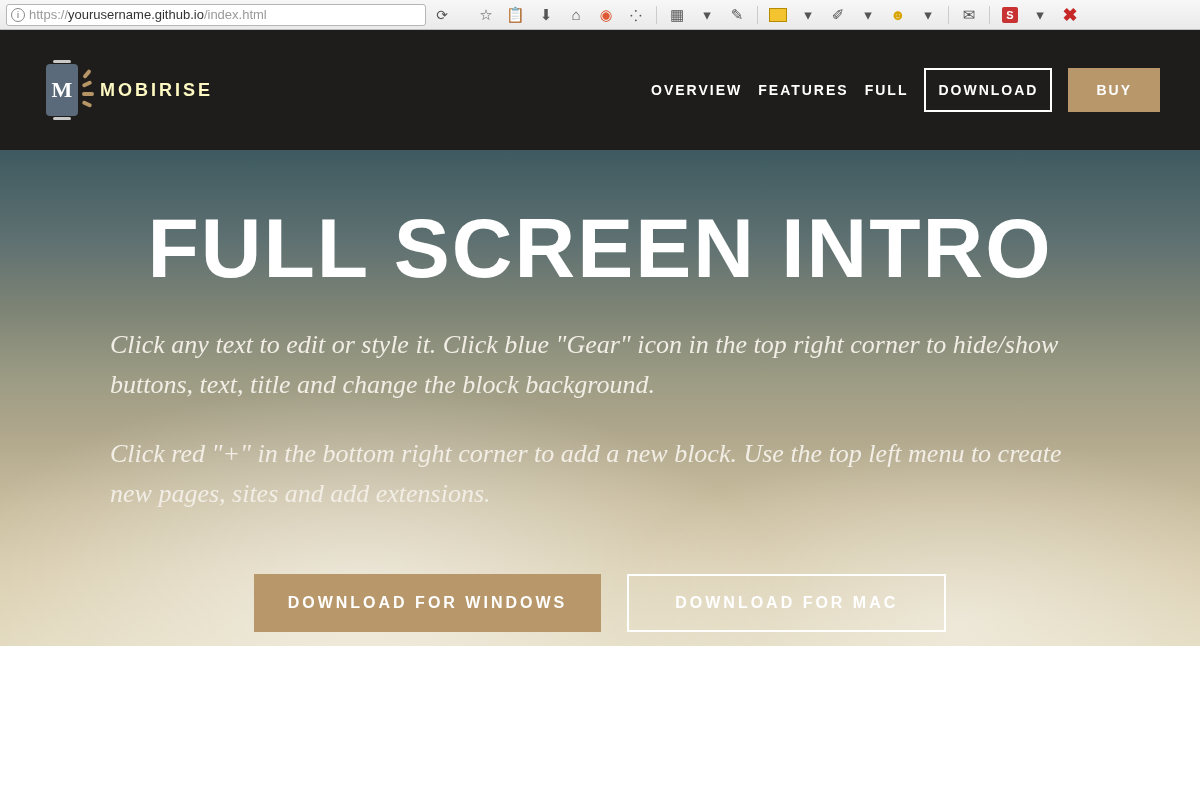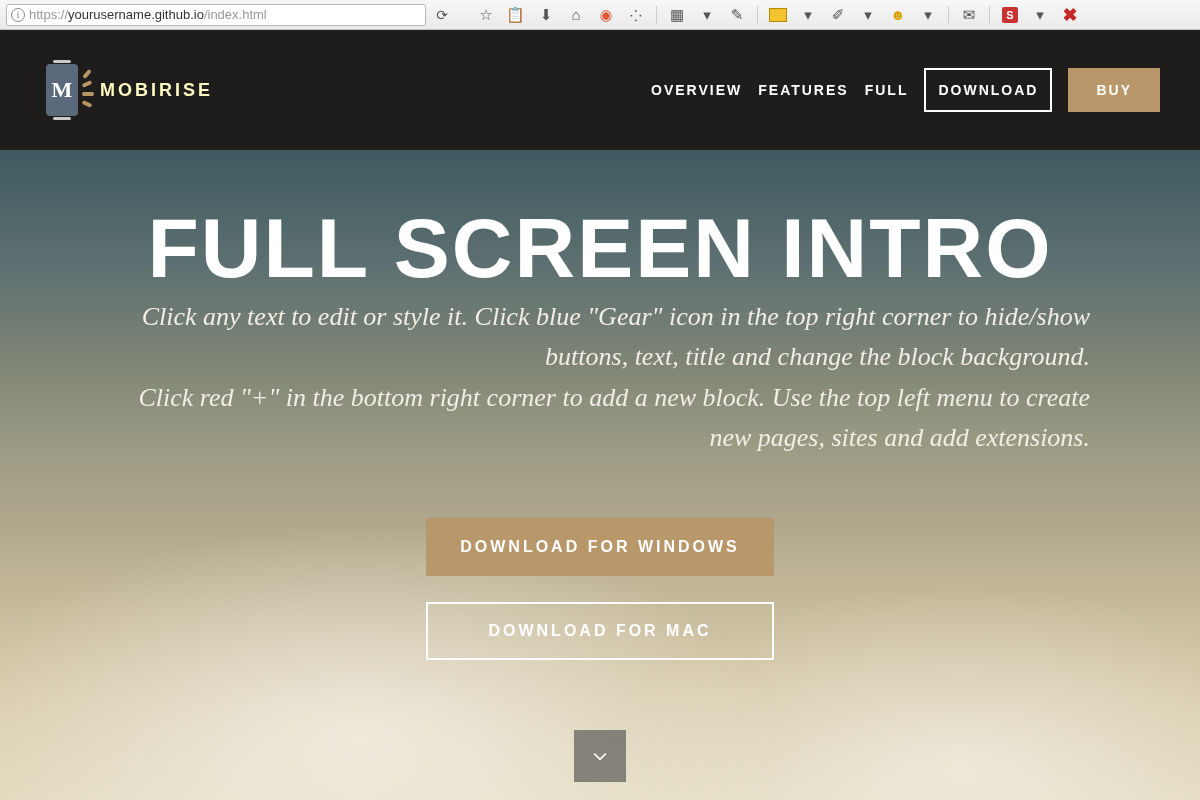--- a/index.html
+++ b/index.html
@@ -96,38 +96,38 @@
     color:#fff; border:2px solid #fff; padding:12px 12px; font-weight:700; letter-spacing:2px; font-size:14px;
     background:transparent;
   }
   .btn-solid {
     color:#fff; background:#b8976a; border:2px solid #b8976a; padding:12px 26px;
     font-weight:700; letter-spacing:2px; font-size:14px;
   }
 
   
   .hero {
-    width:100%; height:650px; position:relative; overflow:hidden;
+    width:100%; height:496px; position:relative; overflow:hidden;
     background:
       radial-gradient(ellipse 600px 300px at 30% 90%, rgba(255,255,255,0.55), rgba(255,255,255,0) 70%),
       radial-gradient(ellipse 500px 260px at 80% 95%, rgba(255,255,255,0.45), rgba(255,255,255,0) 70%),
       linear-gradient(180deg, #3e5a60 0%, #5e7071 18%, #7d8475 32%, #9a9a83 45%, #b1a88d 58%, #c9bd9e 72%, #d8ccad 85%, #e2d9bd 100%);
     display:flex; flex-direction:column; align-items:center;
     padding-top:50px;
   }
   .hero h1{
     color:#fff; font-size:84px; font-weight:800; letter-spacing:2px;
     text-align:center;
   }
   .hero p{
     color:#f2eee6; font-family: Georgia, 'Times New Roman', serif; font-style:italic;
-    font-size:26px; line-height:1.55; text-align:right; max-width:980px;
-    margin-top:0;
-  }
-  .hero-buttons{ display:flex; gap:26px; margin-top:60px;flex-direction:column; }
+    font-size:26px; line-height:1.55; text-align:left; max-width:980px;
+    margin-top:28px;
+  }
+  .hero-buttons{ display:flex; gap:26px; margin-top:60px; }
   .hero-btn-solid{
     background:#b8976a; color:#fff; border:none; padding:20px 34px;
     font-weight:700; letter-spacing:3px; font-size:16px;
   }
   .hero-btn-outline{
     background:transparent; color:#fff; border:2px solid #fff; padding:18px 46px;
     font-weight:700; letter-spacing:3px; font-size:16px;
   }
   .scroll-down{
     margin-top:70px;

